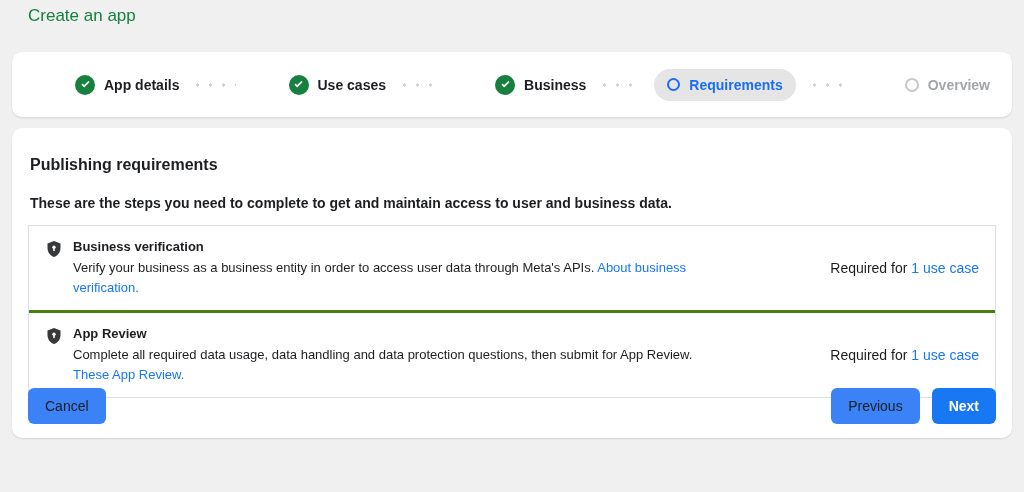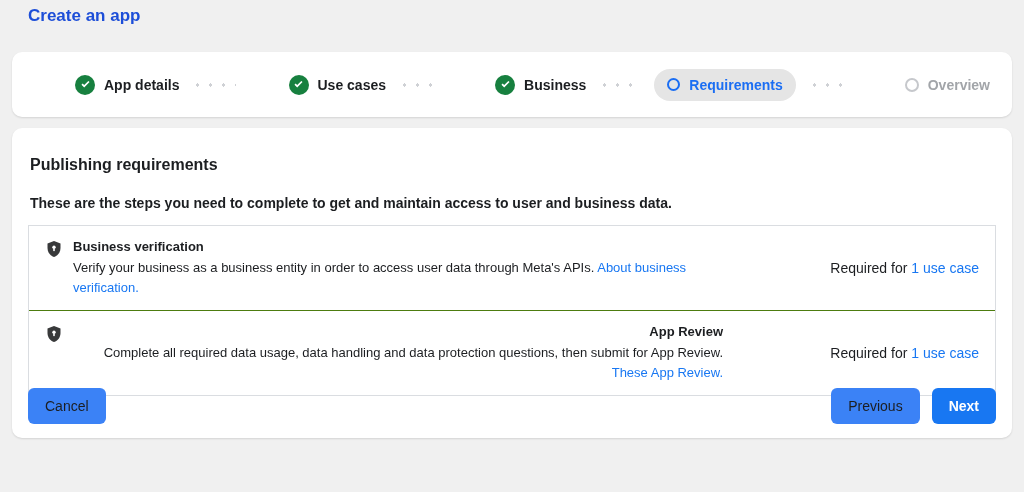--- a/index.html
+++ b/index.html
@@ -7,21 +7,21 @@
   body {
     width: 1024px; height: 492px;
     background: #f0f0f0;
     font-family: "Liberation Sans", "DejaVu Sans", sans-serif;
     position: relative;
     overflow: hidden;
     color: #1c1e21;
   }
   .page-title {
     position: absolute; top: 6px; left: 28px;
-    font-size: 17px; font-weight: 700; color: #1d4ed8;
+    font-size: 17px; font-weight: 400; color: #15803d;
   }
   .card {
     position: absolute; left: 12px; width: 1000px;
     background: #fff; border-radius: 10px;
     box-shadow: 0 1px 2px rgba(0,0,0,0.12);
   }
   
   .stepper-card {
     top: 52px; height: 65px;
     display: flex; align-items: center;
@@ -51,21 +51,21 @@
   .step-upcoming .step-label { color: #a2a5a9; }
   
   .main-card { top: 128px; height: 310px; padding: 24px 16px 16px; }
   .section-heading { font-size: 16px; font-weight: 700; margin: 4px 0 0 2px; }
   .section-subheading { font-size: 14px; font-weight: 700; margin: 21px 0 14px 2px; }
   .req-list { border: 1px solid #dadde1; border-radius: 0; }
   .req-row {
     display: flex; justify-content: space-between; align-items: center;
     padding: 13px 16px;
   }
-  .req-row + .req-row { border-top: 1px solid #4d7c0f; text-align: right; }
+  .req-row + .req-row { border-top: 3px solid #4d7c0f; }
   .req-left { display: flex; gap: 10px; }
   .shield-wrap { margin-top: 1px; flex: none; }
   .req-title { font-size: 13px; font-weight: 700; margin-bottom: 4px; }
   .req-desc { font-size: 13px; line-height: 1.5; max-width: 650px; }
   a.link { color: #1877f2; text-decoration: none; cursor: pointer; }
   .req-required { font-size: 14px; white-space: nowrap; padding-left: 20px; }
   
   .actions {
     position: absolute; left: 16px; right: 16px; bottom: 14px;
     display: flex; justify-content: space-between; align-items: center;

